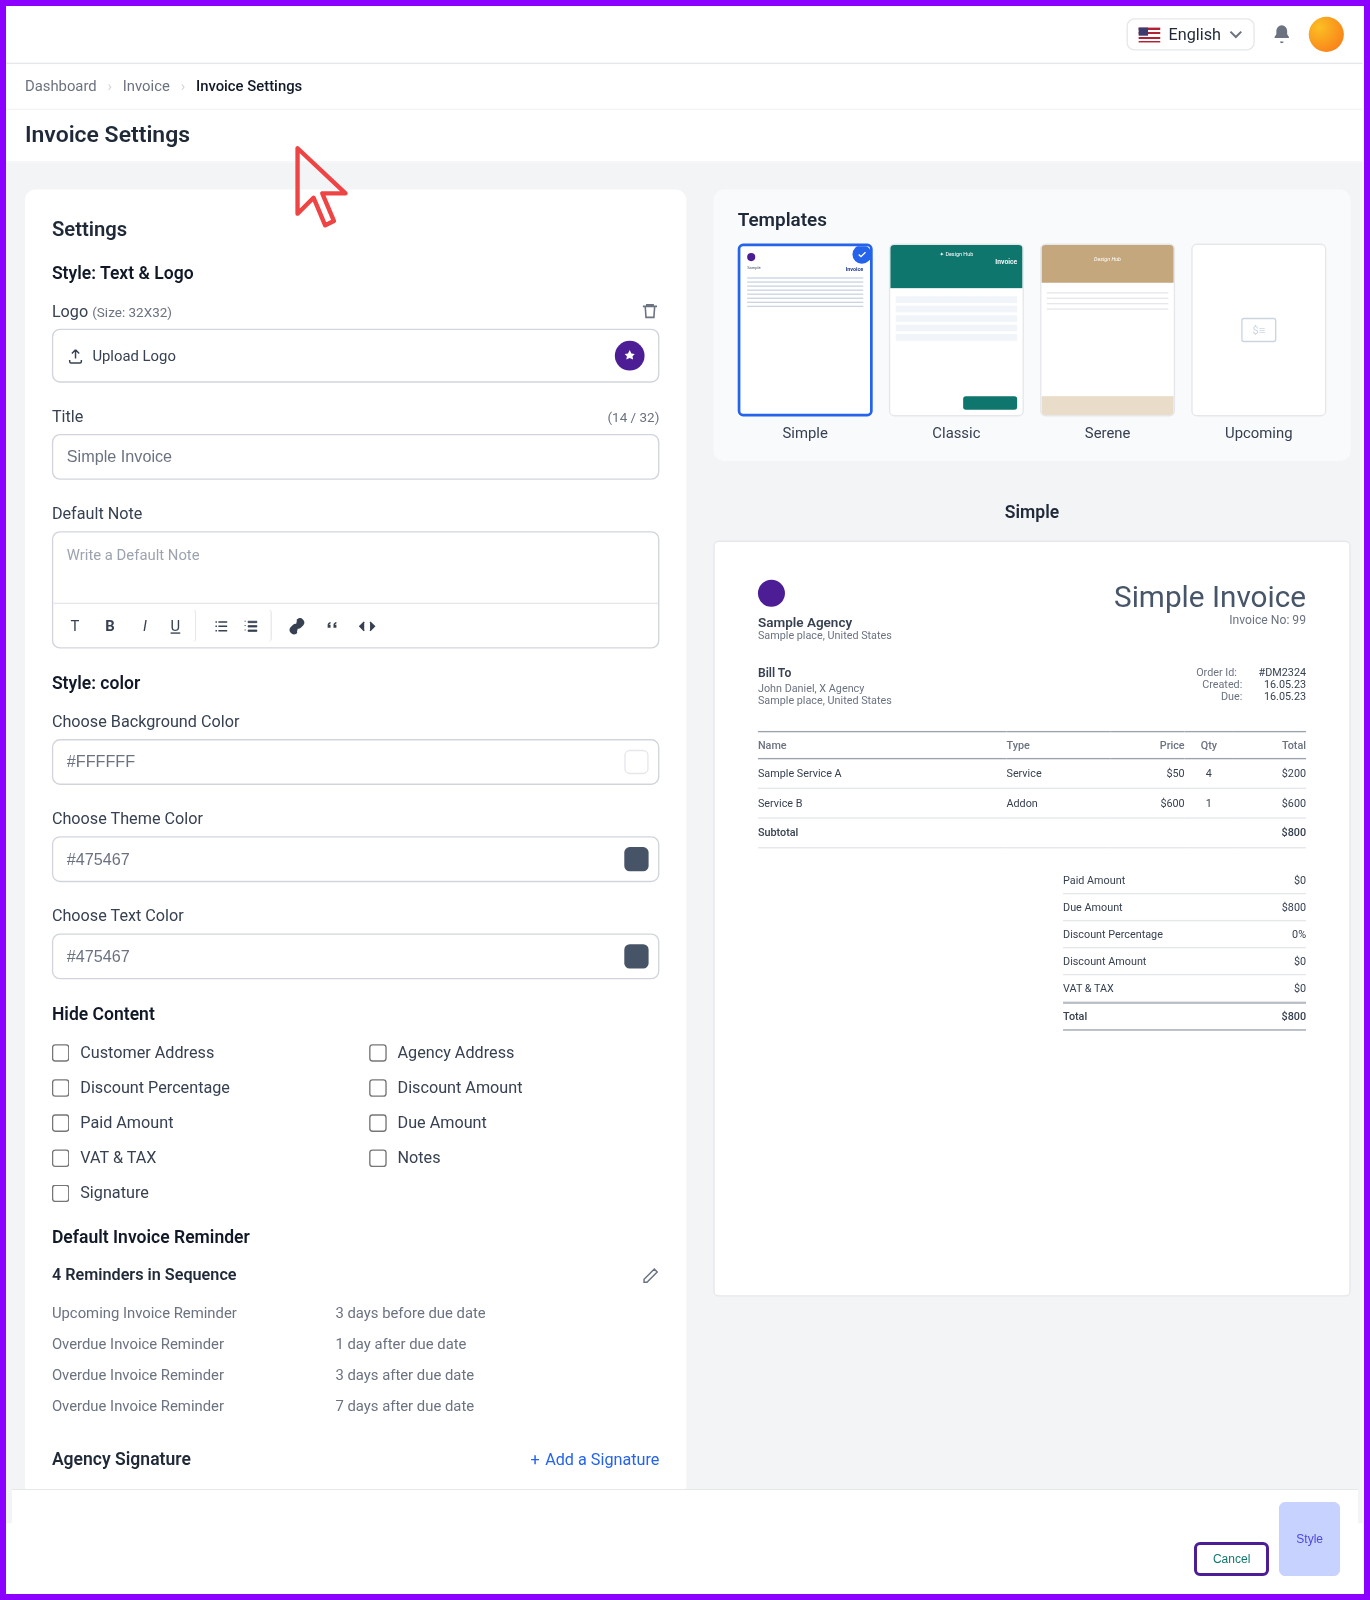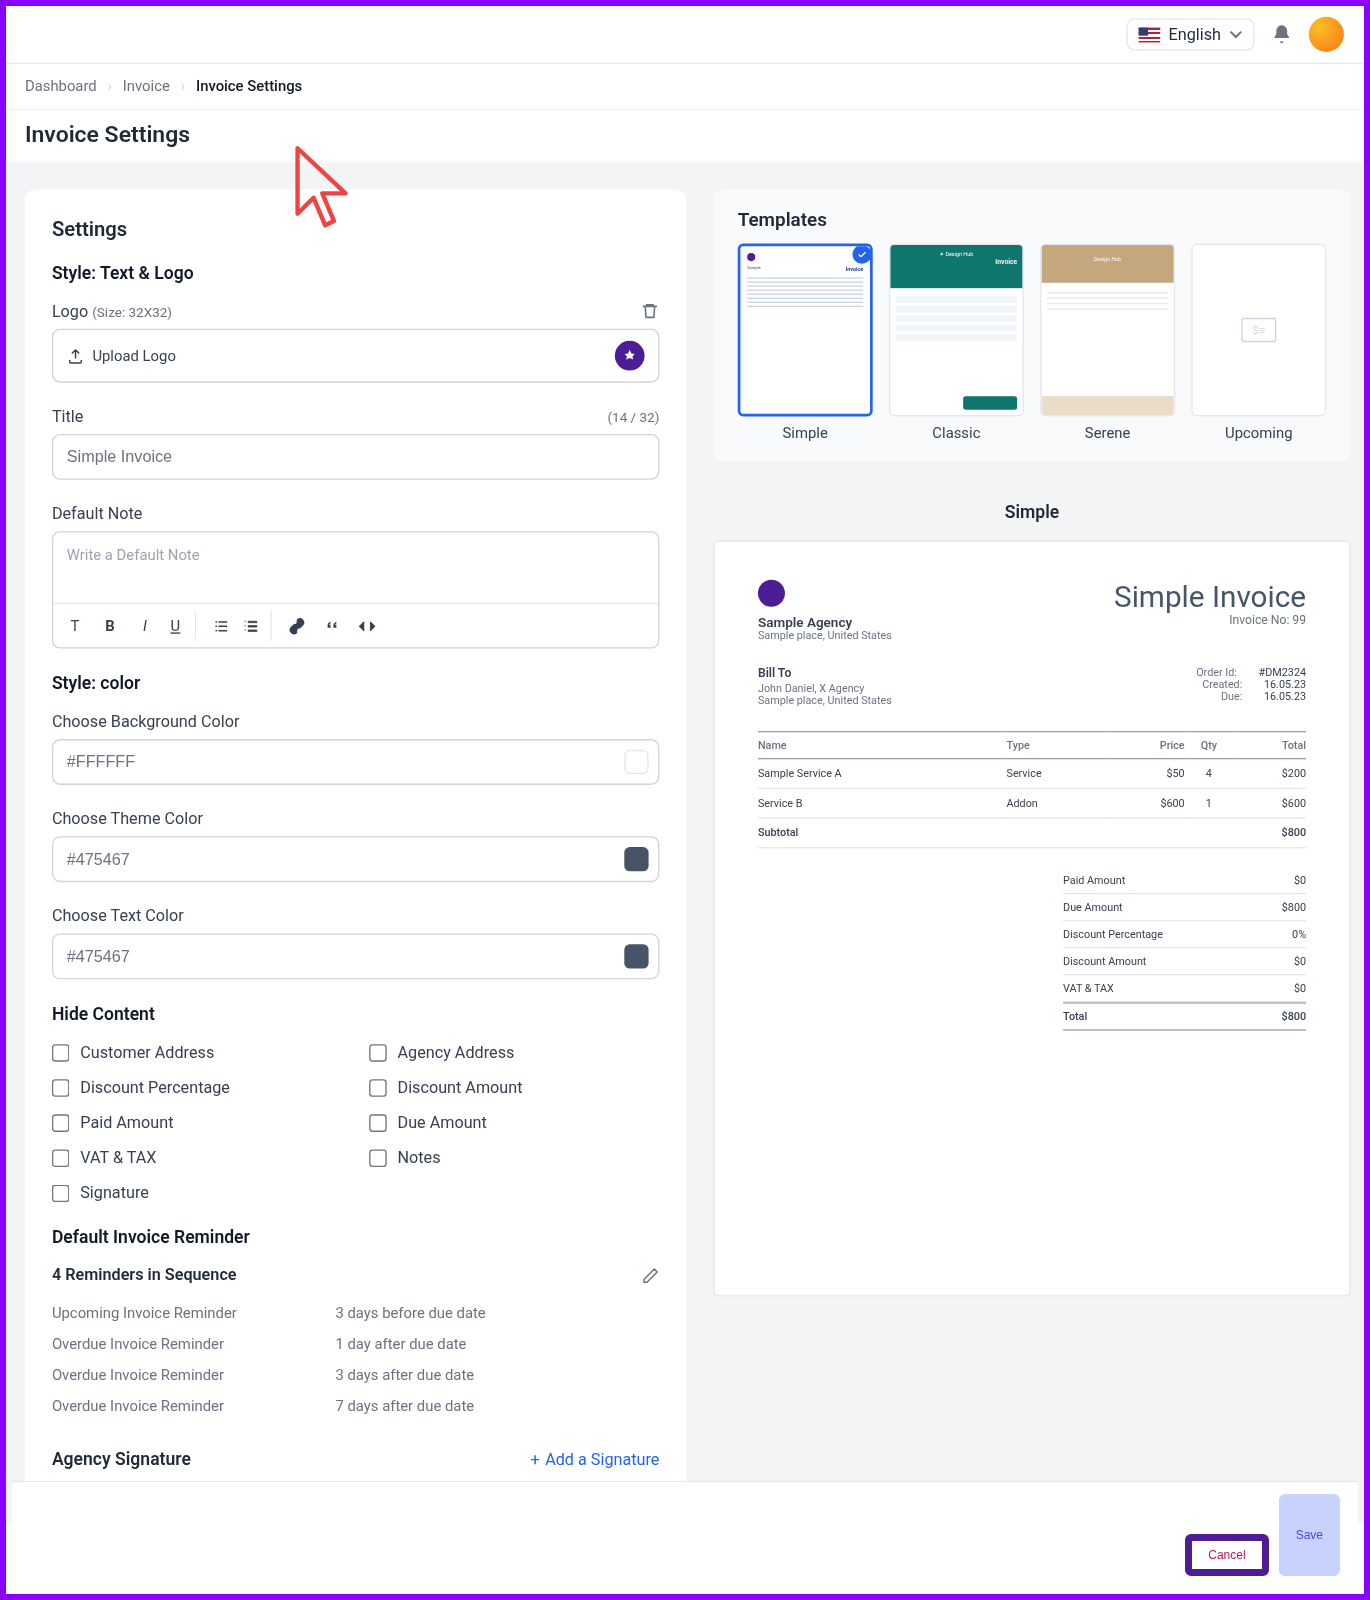--- a/index.html
+++ b/index.html
@@ -221,21 +221,21 @@
   
   .trash-icon { width:14px; height:14px; color:#6b7280; cursor:pointer; }
 
   
   .footer-bar {
     position:absolute; bottom:6px; left:6px; right:6px;
     background:#fff; border-top:1px solid #e5e7eb;
     padding:12px 18px; display:flex; justify-content:flex-end; gap:10px;
   }
   .btn { border-radius:6px; padding:7px 16px; font-size:12px; cursor:pointer; }
-  .btn-cancel { background:#fff; border:7px solid #4c1d95; color:#be185d;margin-top:40px; }
+  .btn-cancel { background:#fff; border:3px solid #4c1d95; color:#0f766e;margin-top:40px; }
   .btn-save { background:#c7d2fe; border:1px solid #c7d2fe; color:#4f46e5; }
 
   
   .cursor-annot {
     position:absolute; left:210px; top:100px; z-index:50;
   }
   .cursor-annot svg { width:55px; height:70px; }
 </style>
 </head>
 <body>
@@ -636,15 +636,15 @@
               </div>
         </div>
       </div>
     </div>
   </div>
 
 </div>
 
 <div class="footer-bar">
   <button class="btn btn-cancel">Cancel</button>
-  <button class="btn btn-save">Save</button>
+  <button class="btn btn-save">Style</button>
 </div>
 </div>
 
 </body></html>

